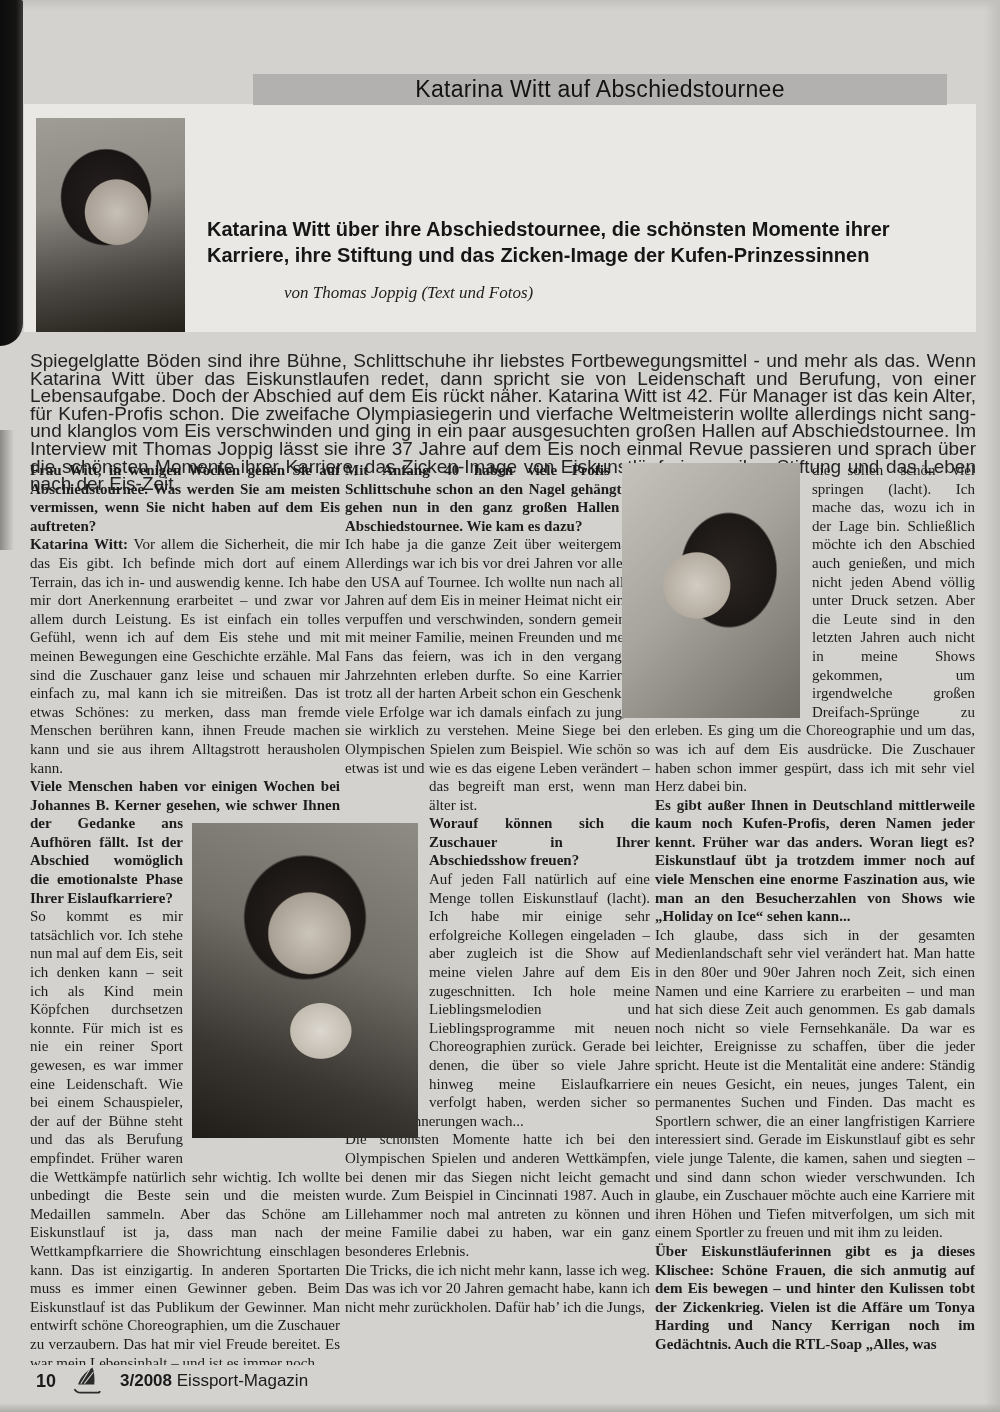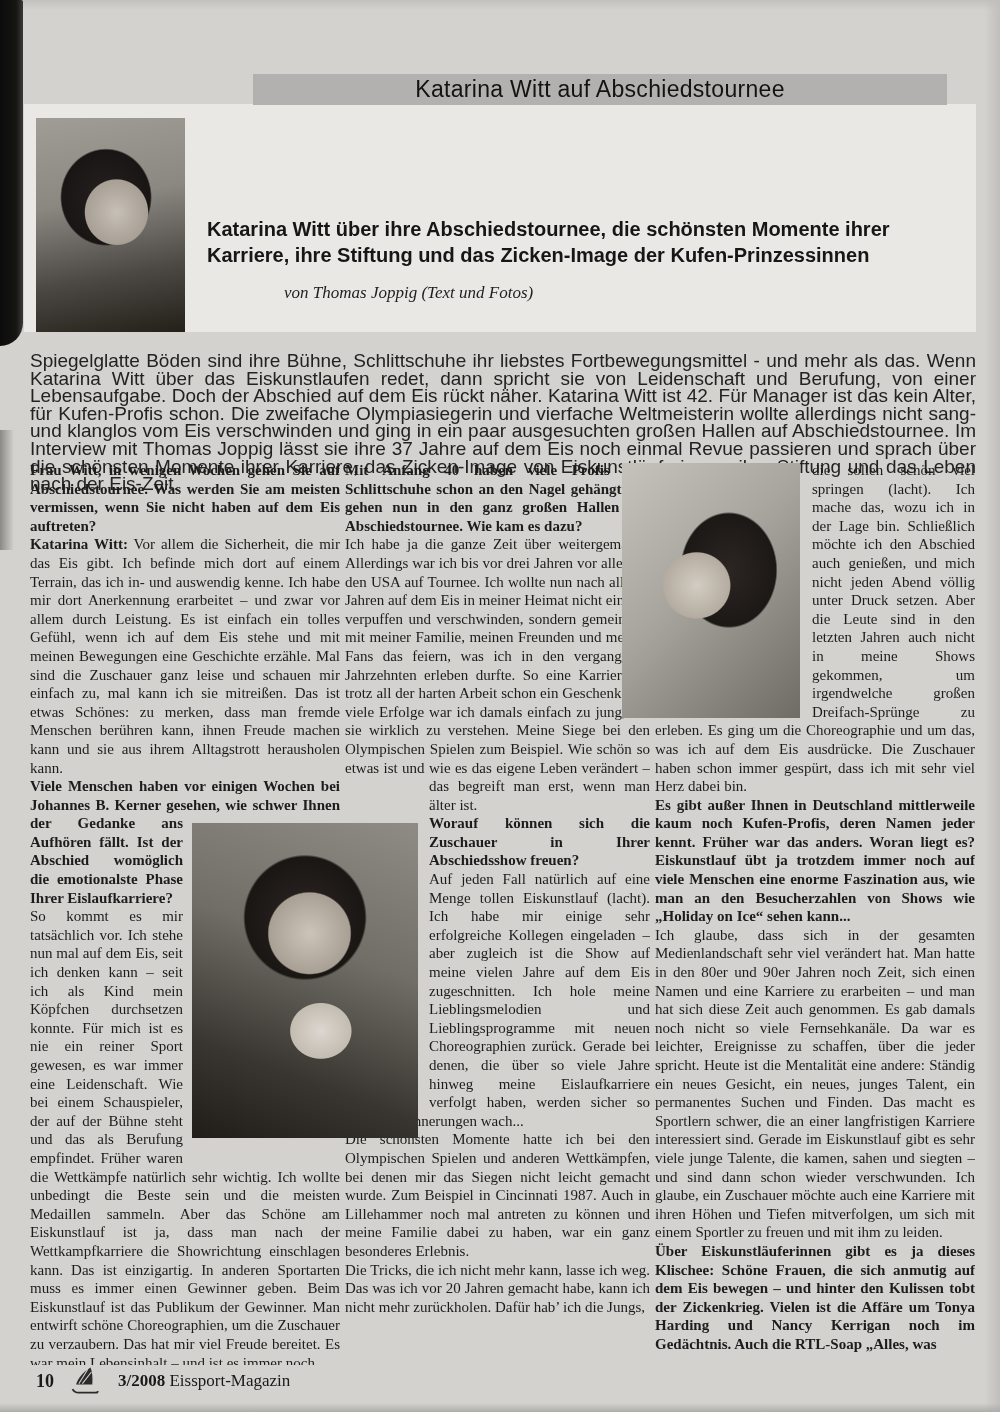--- a/index.html
+++ b/index.html
@@ -73,21 +73,21 @@
   .q{font-weight:bold;}
   .spacer{display:block;}
   .sp-c1{float:right;width:148px;height:350px;margin-left:9px;}
   .sp-c2{float:left;width:75px;height:318px;margin-right:9px;}
   .sp-c3{float:left;width:147px;height:257px;margin-right:10px;}
 
   
   .footer{
     position:absolute;left:36px;top:1364px;width:900px;height:34px;
     display:flex;align-items:center;gap:10px;
-    font-family:Liberation Serif, serif;font-size:17px;color:#1a1a1a;
+    font-family:Liberation Sans, sans-serif;font-size:17px;color:#1a1a1a;
   }
   .page-num{font-weight:bold;font-size:18px;}
   .logo{width:36px;height:30px;margin:0 4px;}
   .issue b{font-weight:bold;}
 </style>
 </head>
 <body>
 
 <div id="page">
 

